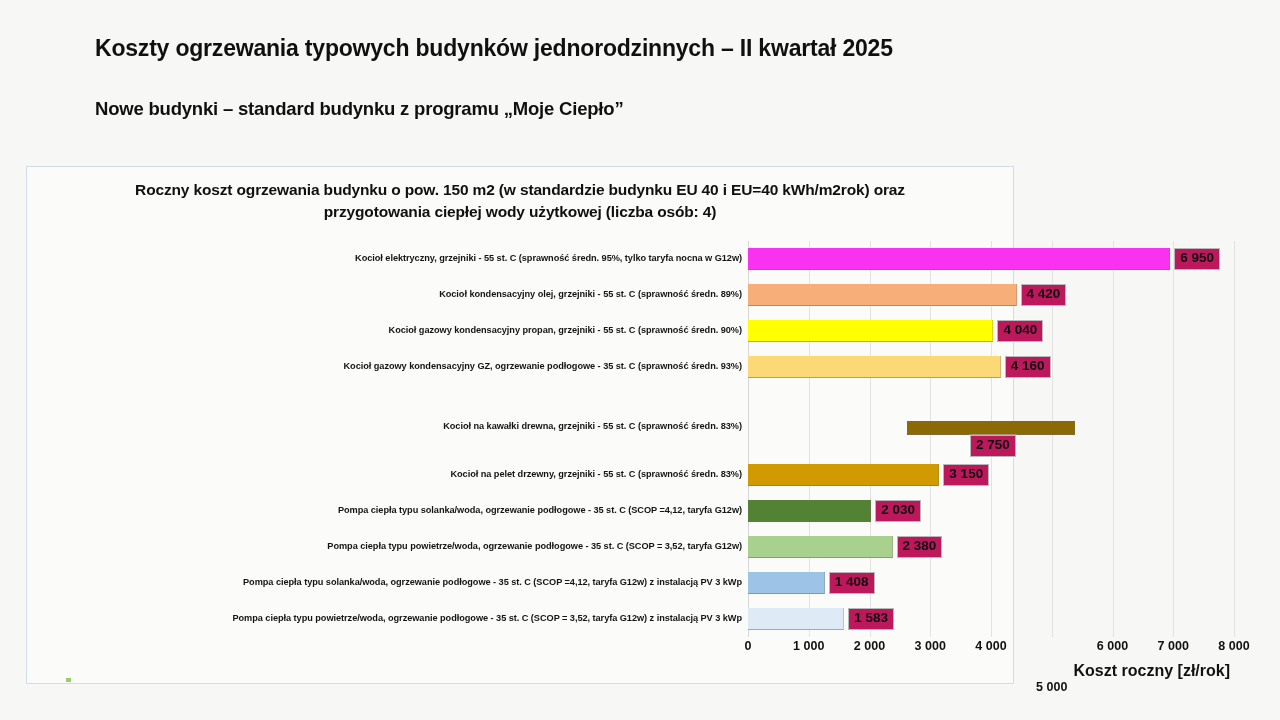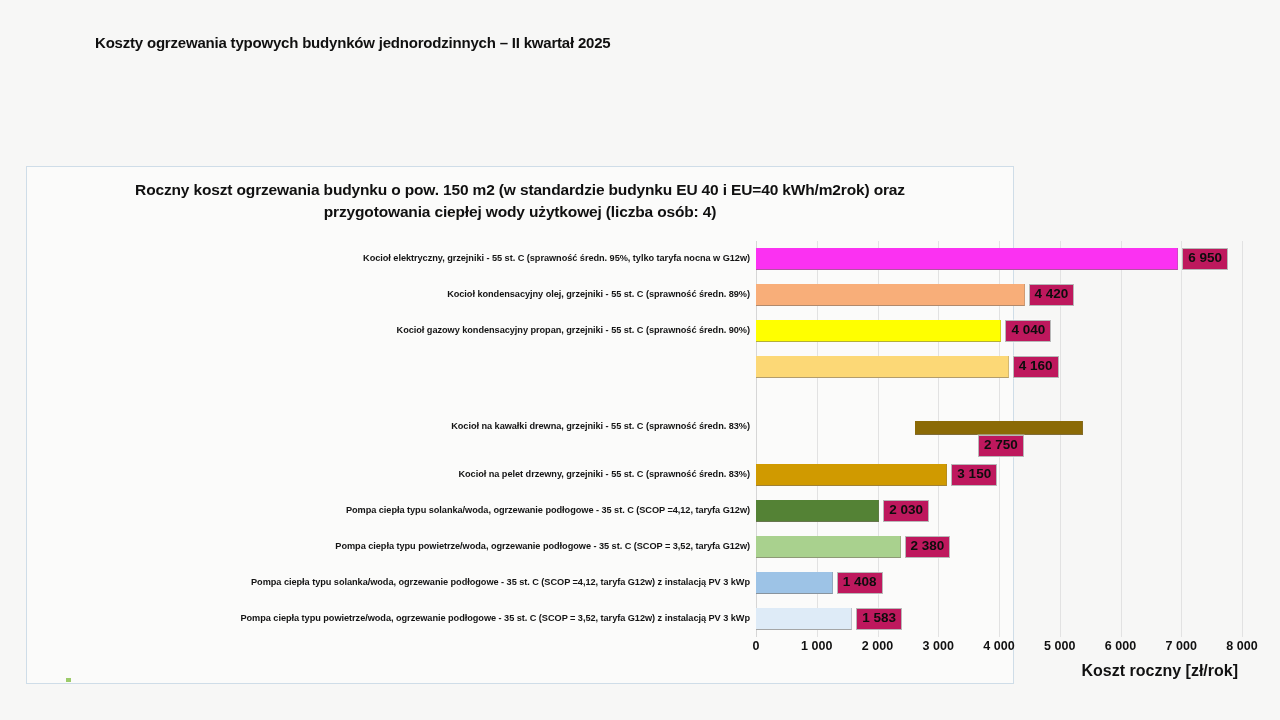--- a/index.html
+++ b/index.html
@@ -17,21 +17,21 @@
   }
 
   
   .slide-heading-block {
     position: absolute;
     left: 95px;
     top: 34px;
     width: 1100px;
   }
   .slide-title {
-    font-size: 15px;
+    font-size: 23px;
     font-weight: bold;
     letter-spacing: -0.2px;
     color: #101010;
     line-height: 1.25;
     margin: 0;
     white-space: nowrap;
   }
   .slide-subtitle {
     font-size: 18.5px;
     font-weight: bold;
@@ -66,21 +66,21 @@
     color: #101010;
     line-height: 1.42;
     letter-spacing: -0.15px;
     padding: 0 70px;
     box-sizing: border-box;
   }
 
   
   .plot-wrap {
     position: absolute;
-    left: 15px;
+    left: 7px;
     top: 0;
     width: 100%;
     height: 100%;
     text-decoration: underline;
   }
 
   
   .plot-area {
     position: absolute;
     left: 714px;   
@@ -182,20 +182,21 @@
     width: 5px;
     height: 4px;
     background: #9ccb6a;
   }
 </style>
 </head>
 <body>
 
 <div class="slide-heading-block">
   <div class="slide-title">Koszty ogrzewania typowych budynków jednorodzinnych – II kwartał 2025</div>
+  <div class="slide-subtitle">Nowe budynki – standard budynku z programu „Moje Ciepło”</div>
 </div>
 
 <div class="chart-panel">
 
   <div class="chart-title">
     <span>Roczny koszt ogrzewania budynku o pow. 150 m2 (w standardzie budynku EU 40 i EU=40 kWh/m2rok) oraz</span>
     <span>przygotowania ciepłej wody użytkowej (liczba osób: 4)</span>
   </div>
 
   <div class="plot-wrap">
@@ -220,20 +221,21 @@
           <div class="cat-label">Kocioł  kondensacyjny olej,  grzejniki - 55 st. C (sprawność średn. 89%)</div>
           <div class="bar" style="width: 268.515px; background: rgb(248, 174, 121);"></div>
           <div class="bar-value">4 420</div>
         </div>
         <div class="bar-row" style="top: 72px;">
           <div class="cat-label">Kocioł gazowy kondensacyjny propan, grzejniki - 55 st. C (sprawność średn. 90%)</div>
           <div class="bar" style="width: 245.43px; background: rgb(255, 255, 0);"></div>
           <div class="bar-value">4 040</div>
         </div>
         <div class="bar-row" style="top: 108px;">
+          <div class="cat-label">Kocioł gazowy kondensacyjny GZ, ogrzewanie podłogowe - 35 st. C (sprawność średn. 93%)</div>
           <div class="bar" style="width: 252.72px; background: rgb(252, 216, 118);"></div>
           <div class="bar-value">4 160</div>
         </div>
         <div class="bar-row" style="top: 180px; flex-direction: column;">
           <div class="cat-label">Kocioł na kawałki drewna, grzejniki - 55 st. C (sprawność średn. 83%)</div>
           <div class="bar" style="width: 167.062px; background: rgb(139, 106, 6);"></div>
           <div class="bar-value">2 750</div>
         </div>
         <div class="bar-row" style="top: 216px;">
           <div class="cat-label">Kocioł na pelet drzewny, grzejniki - 55 st. C (sprawność średn. 83%)</div>
@@ -261,21 +263,21 @@
           <div class="bar-value">1 583</div>
         </div>
       </div>
 
     <div class="x-axis" id="x-axis">
         <div class="x-tick" style="left: 0px;">0</div>
         <div class="x-tick" style="left: 60.75px;">1 000</div>
         <div class="x-tick" style="left: 121.5px;">2 000</div>
         <div class="x-tick" style="left: 182.25px;">3 000</div>
         <div class="x-tick" style="left: 243px;">4 000</div>
-        <div class="x-tick" style="left: 303.75px;">5 000</div>
+        <div class="x-tick" style="left: 303.75px; margin-top: 41px;">5 000</div>
         <div class="x-tick" style="left: 364.5px;">6 000</div>
         <div class="x-tick" style="left: 425.25px;">7 000</div>
         <div class="x-tick" style="left: 486px;">8 000</div>
       </div>
 
     <div class="x-axis-title">Koszt roczny [zł/rok]</div>
   </div>
 
   <div class="corner-dot"></div>
 </div>

